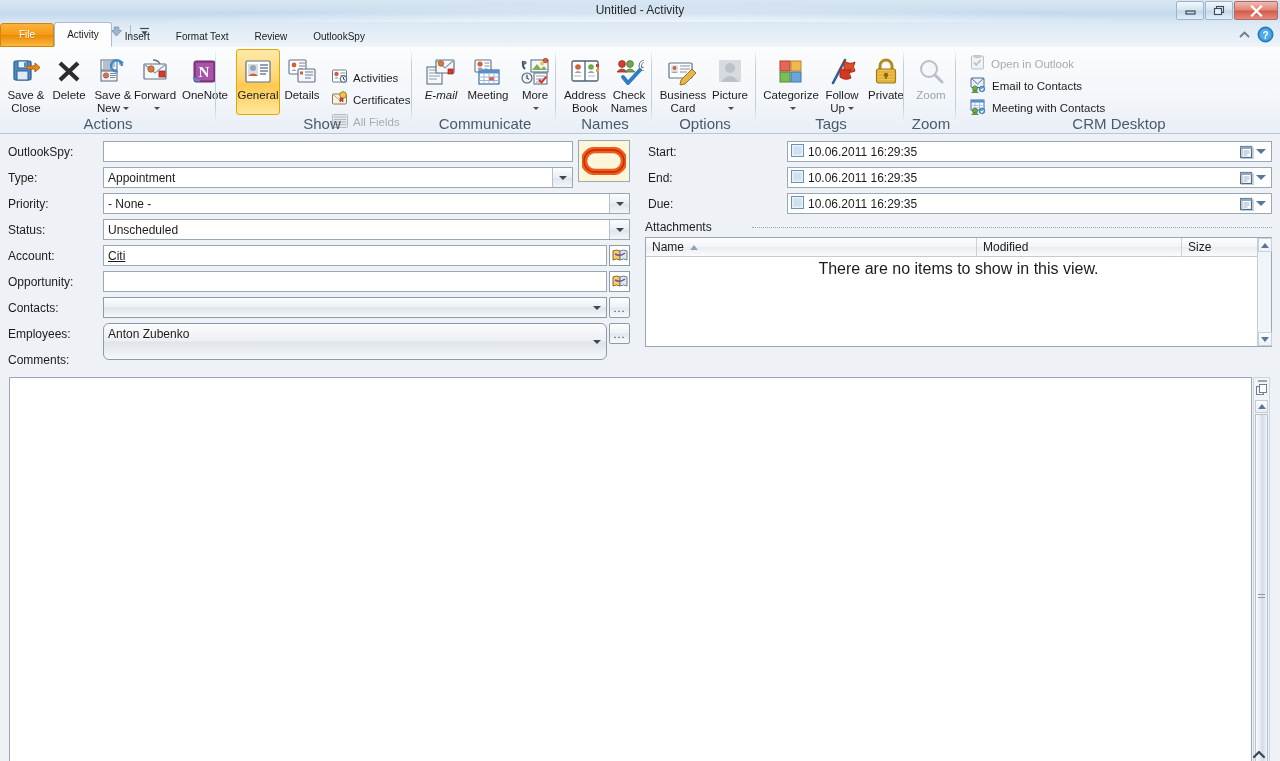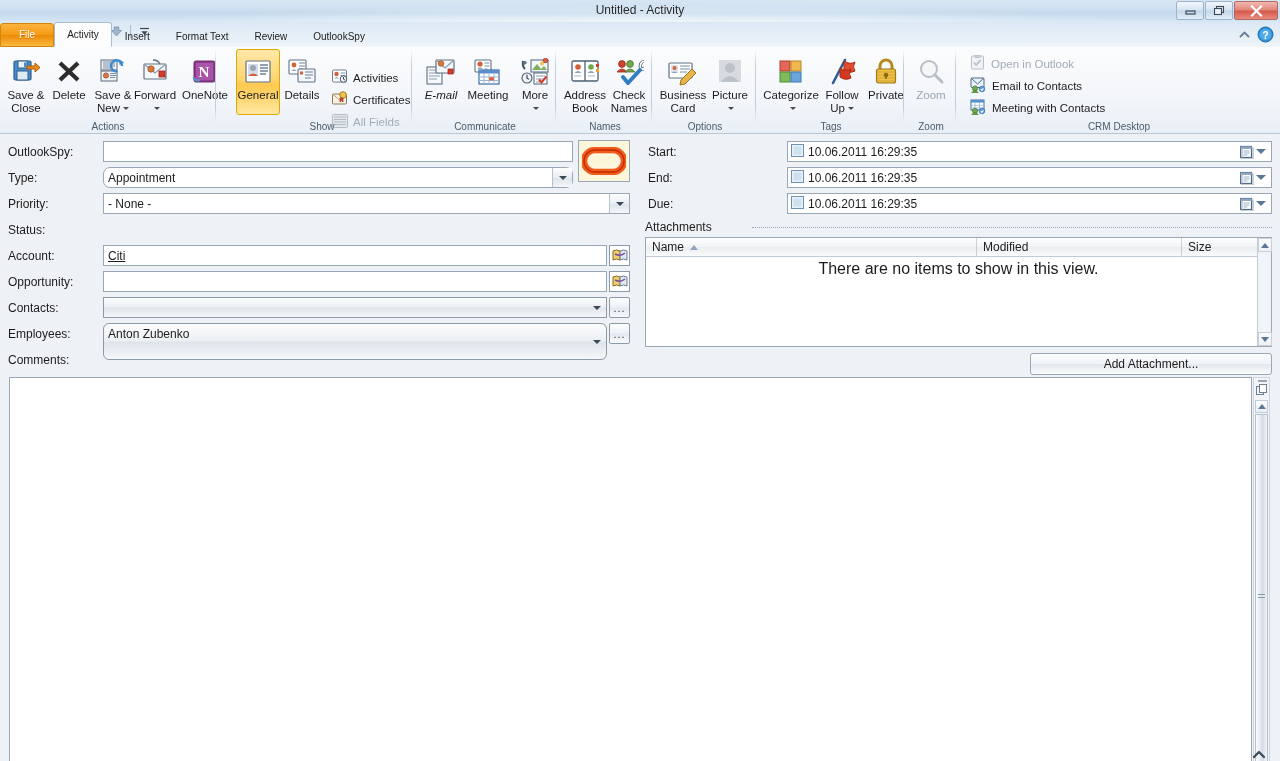--- a/index.html
+++ b/index.html
@@ -73,21 +73,21 @@
 
   
   .ribbon{
     position:absolute;left:0;top:47px;width:1280px;height:86px;
     background:linear-gradient(to bottom,#fbfcfd 0%,#f3f6fa 60%,#e9eff6 100%);
     border-bottom:1px solid #b9c6d4;
   }
   .rgroup{position:absolute;top:0;height:86px;}
   .rgroup .glabel{
     position:absolute;bottom:1px;left:0;width:100%;text-align:center;
-    font-size:10px;color:#4a5a6a;
+    font-size:15px;color:#4a5a6a;
   }
   .rgroup .gsep{position:absolute;right:0;top:3px;width:1px;height:72px;
     background:linear-gradient(to bottom,rgba(180,195,210,0),#c3cfdb 20%,#c3cfdb 80%,rgba(180,195,210,0));}
   .bigbtn{
     position:absolute;top:2px;display:flex;flex-direction:column;align-items:center;
     padding-top:4px;border:1px solid transparent;border-radius:3px;box-sizing:border-box;
   }
   .bigbtn.sel{
     background:linear-gradient(to bottom,#ffe9a8,#ffd470 45%,#fdc84f 55%,#ffe7a0);
     border:1px solid #e0a900;
@@ -672,34 +672,40 @@
     <div class="flabel" style="left:8px;top:63px;">Priority:</div>
     <div class="flabel" style="left:8px;top:89px;">Status:</div>
     <div class="flabel" style="left:8px;top:115px;">Account:</div>
     <div class="flabel" style="left:8px;top:141px;">Opportunity:</div>
     <div class="flabel" style="left:8px;top:167px;">Contacts:</div>
     <div class="flabel" style="left:8px;top:193px;">Employees:</div>
     <div class="flabel" style="left:8px;top:219px;">Comments:</div>
 
     <div class="fin" style="left:103px;top:7px;width:470px;height:21px;"></div>
 
-    <div class="combo" style="left:103px;top:33px;width:470px;height:21px;border-radius:7px;">
+    <div class="combo" style="left:103px;top:33px;width:470px;height:21px;">
       <span>Appointment</span>
       <span class="arrowbox">
           <span class="dncaret"></span>
         </span>
     </div>
 
     <div class="combo" style="left:103px;top:59px;width:527px;height:21px;">
       <span>- None -</span>
       <span class="arrowbox">
           <span class="dncaret"></span>
         </span>
     </div>
 
+    <div class="combo" style="left:103px;top:85px;width:527px;height:21px;">
+      <span>Unscheduled</span>
+      <span class="arrowbox">
+          <span class="dncaret"></span>
+        </span>
+    </div>
 
     <div class="fin underline" style="left:103px;top:111px;width:504px;height:21px;">Citi</div>
     <div class="iconbtn" style="left:609px;top:111px;width:21px;height:21px;">
       <svg width="16" height="15" viewBox="0 0 16 15">
         <path d="M1 3 q3.5 -2 7 0 v9 q-3.5 -2 -7 0 z" fill="#f3cf6b" stroke="#8a6a1c" stroke-width="1" stroke-linejoin="round"></path>
         <path d="M8 3 q3.5 -2 7 0 v9 q-3.5 -2 -7 0 z" fill="#e0e7ef" stroke="#6a7d90" stroke-width="1" stroke-linejoin="round"></path>
         <path d="M3 6 q5 3 10 -1" fill="none" stroke="#7a4fa0" stroke-width="1.6"></path>
       </svg>
     </div>
 
@@ -811,21 +817,20 @@
       <div class="vscroll" style="right:0;top:0;bottom:0;">
         <div class="sbtn" style="position:absolute;top:0;">
             <span class="triUp"></span>
           </div>
         <div class="sbtn" style="position:absolute;bottom:0;">
             <span class="triDn"></span>
           </div>
       </div>
     </div>
 
-    <div class="addbtn" style="left:1030px;top:219px;width:242px;height:22px;">Add Attachment...</div>
 
     <div class="comments" style="left:9px;top:243px;width:1243px;height:467px;"></div>
 
     <div class="cscroll" style="left:1253px;top:243px;width:17px;height:467px;">
       <div style="position:absolute;left:4px;top:2px;width:9px;height:2px;background:#9aa5b0;"></div>
       <div style="position:absolute;left:2px;top:6px;">
         <svg width="12" height="12" viewBox="0 0 12 12">
           <rect x="0.5" y="2.5" width="7" height="8" fill="#f2f4f7" stroke="#6d7f92" stroke-width="1"></rect>
           <rect x="3.5" y="0.5" width="7" height="8" fill="#ffffff" stroke="#6d7f92" stroke-width="1"></rect>
         </svg>

